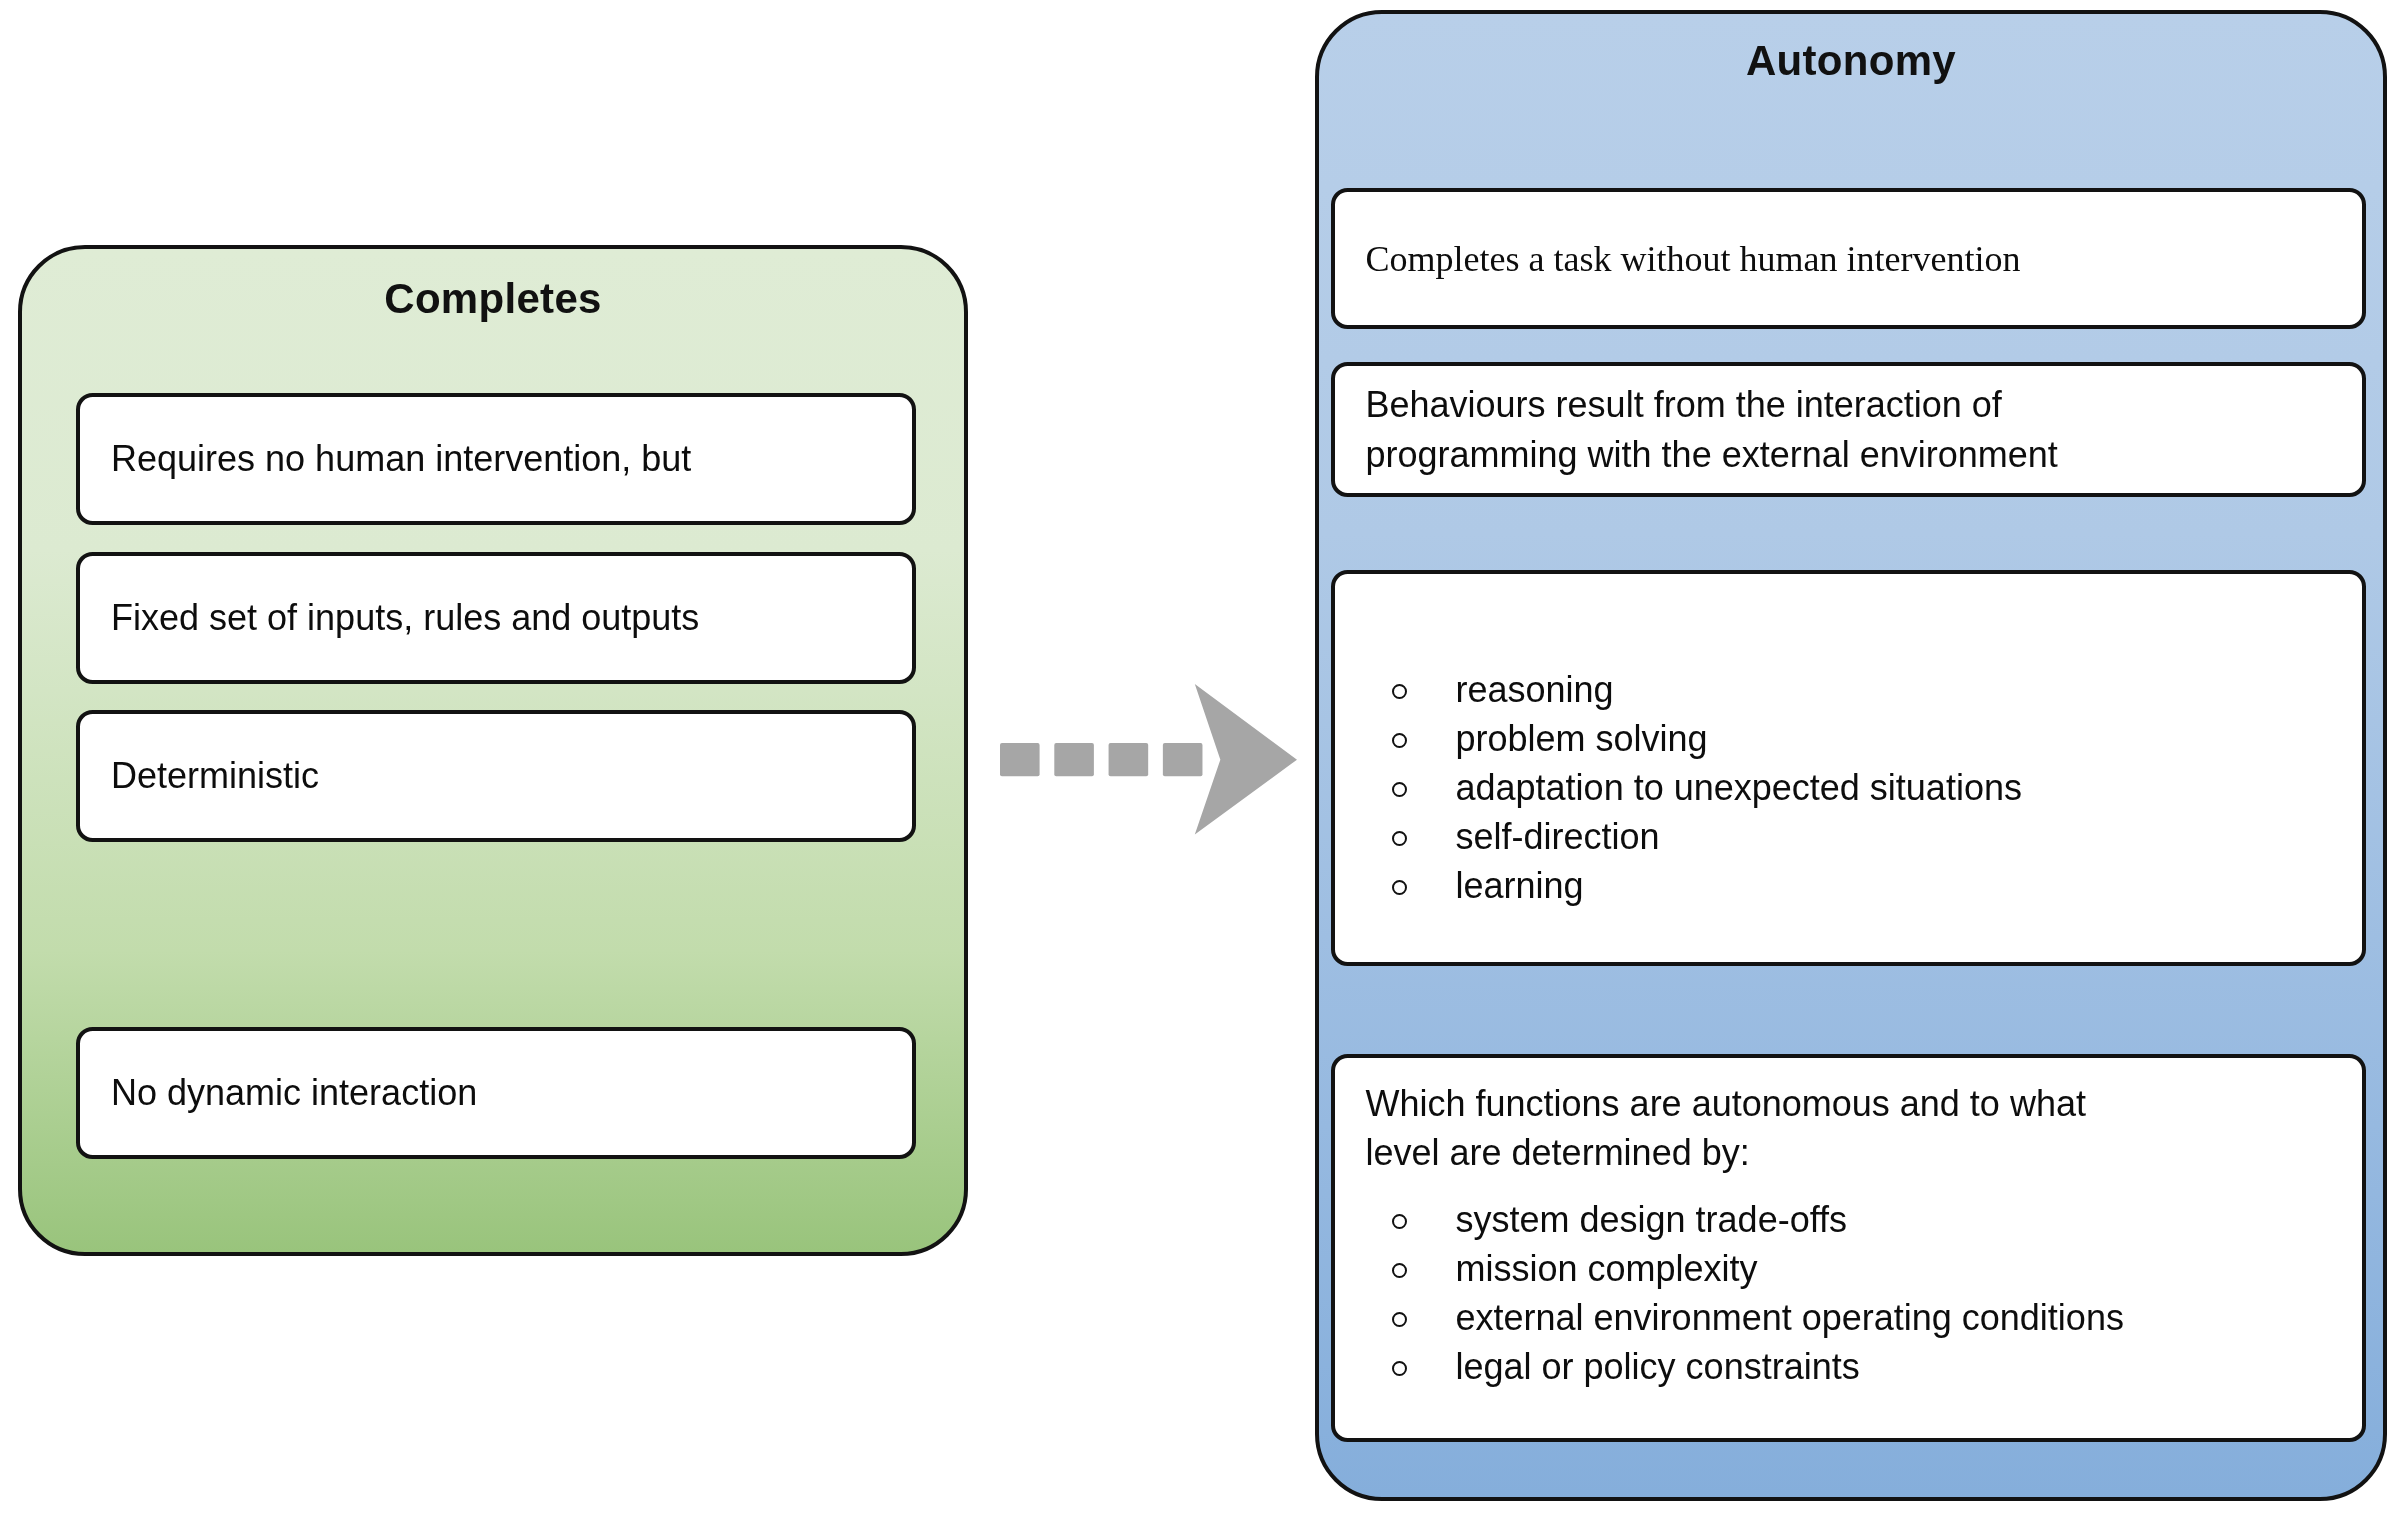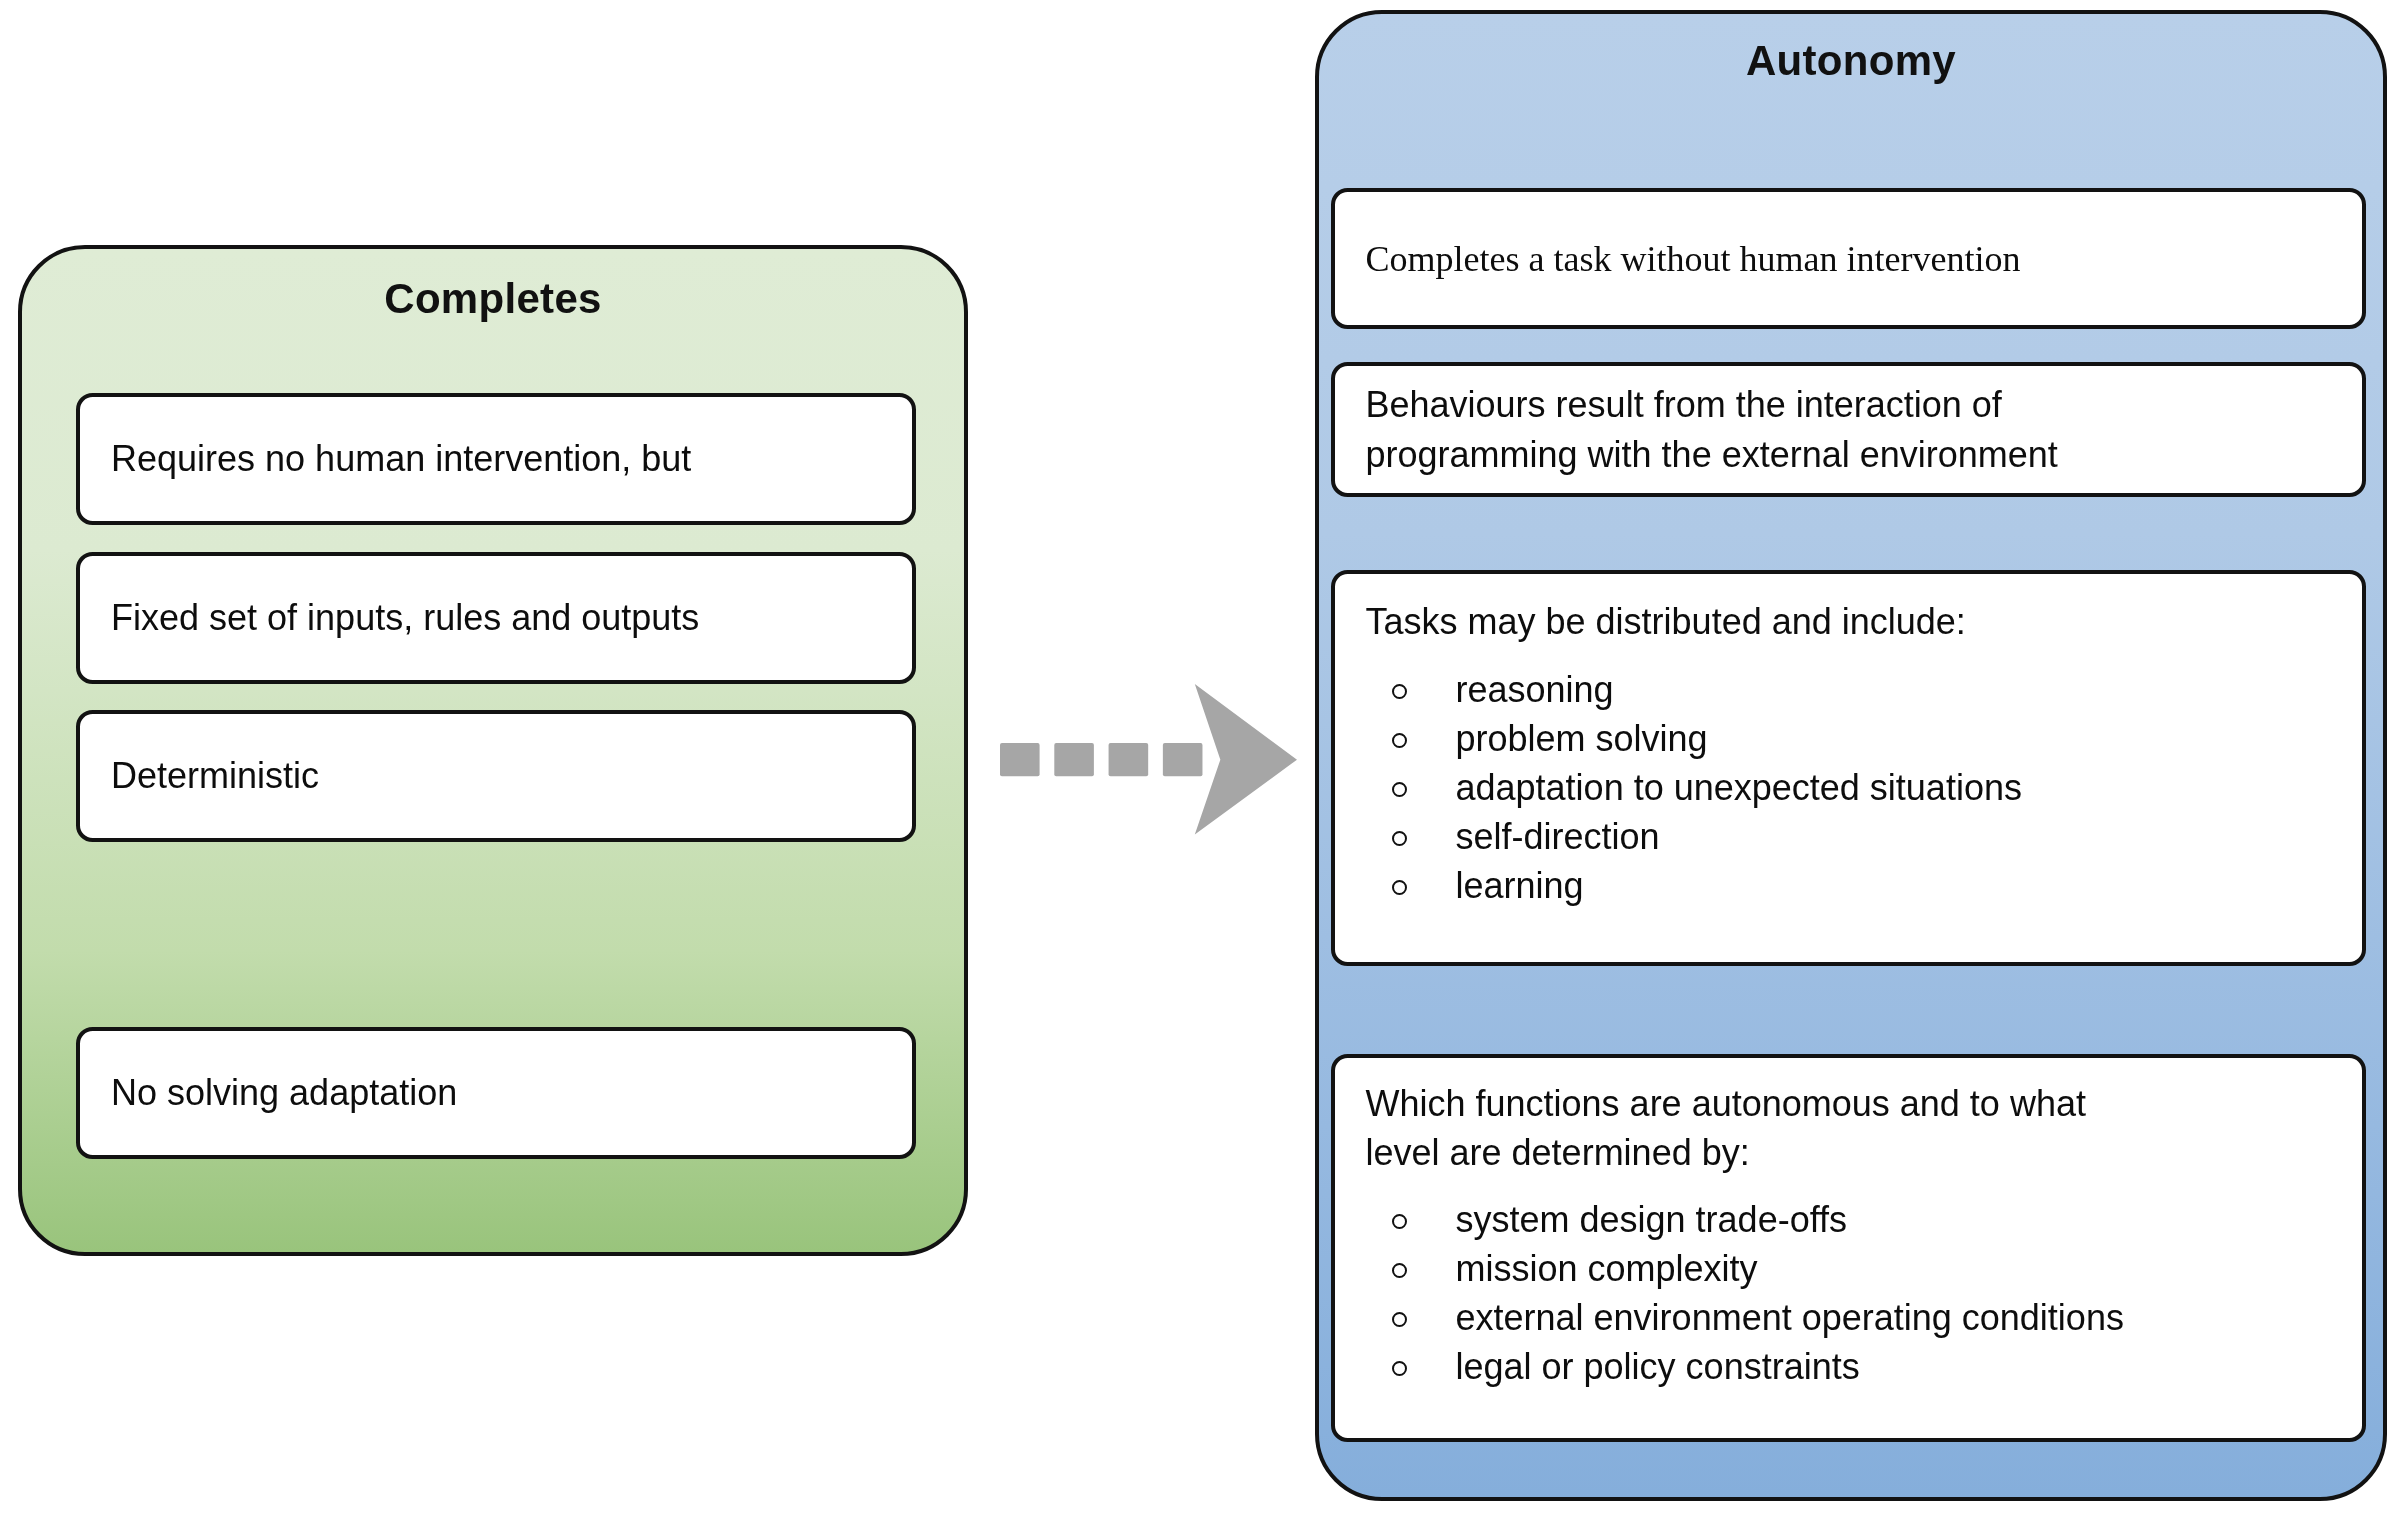--- a/index.html
+++ b/index.html
@@ -188,21 +188,21 @@
     <div class="card auto-card-0">
       <div class="card-text">Requires no human intervention, but</div>
     </div>
     <div class="card auto-card-1">
       <div class="card-text">Fixed set of inputs, rules and outputs</div>
     </div>
     <div class="card auto-card-2">
       <div class="card-text">Deterministic</div>
     </div>
     <div class="card auto-card-4">
-      <div class="card-text">No solving adaptation</div>
+      <div class="card-text">No dynamic interaction</div>
     </div>
   </div>
 
   <div class="arrow-wrap">
     <svg viewBox="0 0 465 250" preserveAspectRatio="none" aria-hidden="true">
       <rect x="0" y="100" width="62" height="52" fill="#a6a6a6" rx="3"></rect>
       <rect x="85" y="100" width="62" height="52" fill="#a6a6a6" rx="3"></rect>
       <rect x="170" y="100" width="62" height="52" fill="#a6a6a6" rx="3"></rect>
       <rect x="255" y="100" width="62" height="52" fill="#a6a6a6" rx="3"></rect>
       <path d="M 305 8 L 465 126 L 305 243 L 345 126 Z" fill="#a6a6a6"></path>
@@ -215,21 +215,20 @@
     <div class="card auton-card-0">
       <div class="card-text">Completes a task without human intervention</div>
     </div>
 
     <div class="card auton-card-1">
       <div class="card-text">Behaviours result from the interaction of
 programming with the external environment</div>
     </div>
 
     <div class="card auton-card-2">
-      <div class="card-heading">Tasks may be distributed and include:</div>
       <ul class="bullet-list">
         <li>
           <span class="bullet-marker"></span>
           <span>reasoning</span>
         </li>
         <li>
           <span class="bullet-marker"></span>
           <span>problem solving</span>
         </li>
         <li>

